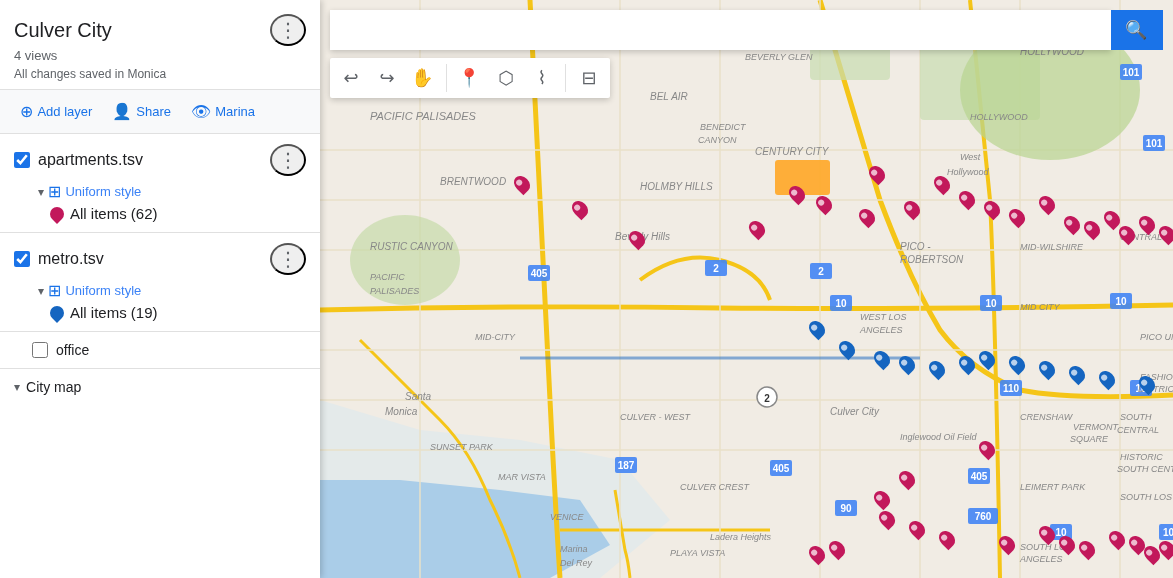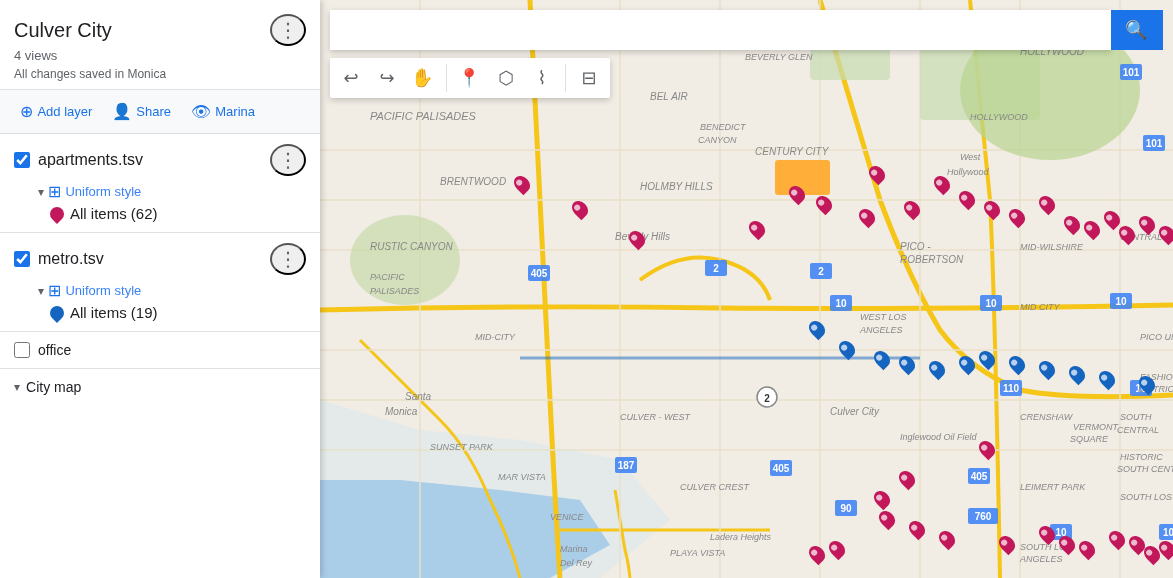--- a/index.html
+++ b/index.html
@@ -135,21 +135,21 @@
     .items-label {
       font-size: 15px;
       color: #202124;
     }
 
     
     .office-row {
       display: flex;
       align-items: center;
       gap: 8px;
-      padding: 10px 14px;
+      padding: 10px 32px;
       border-bottom: 1px solid #e0e0e0;
     }
     .office-label { font-size: 14px; color: #202124; }
 
     
     .basemap-row {
       display: flex;
       align-items: center;
       gap: 6px;
       padding: 10px 14px;

